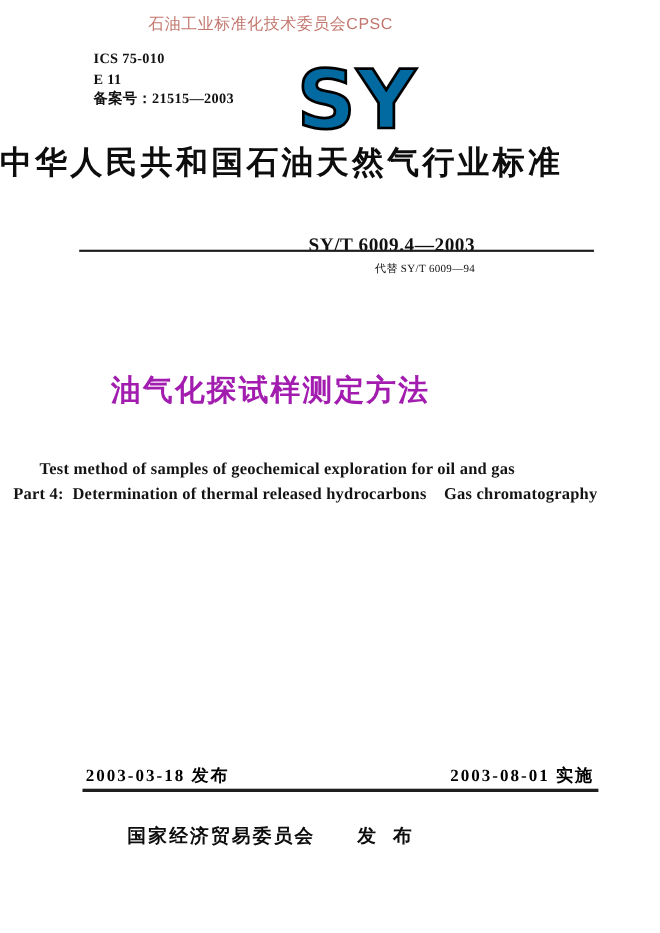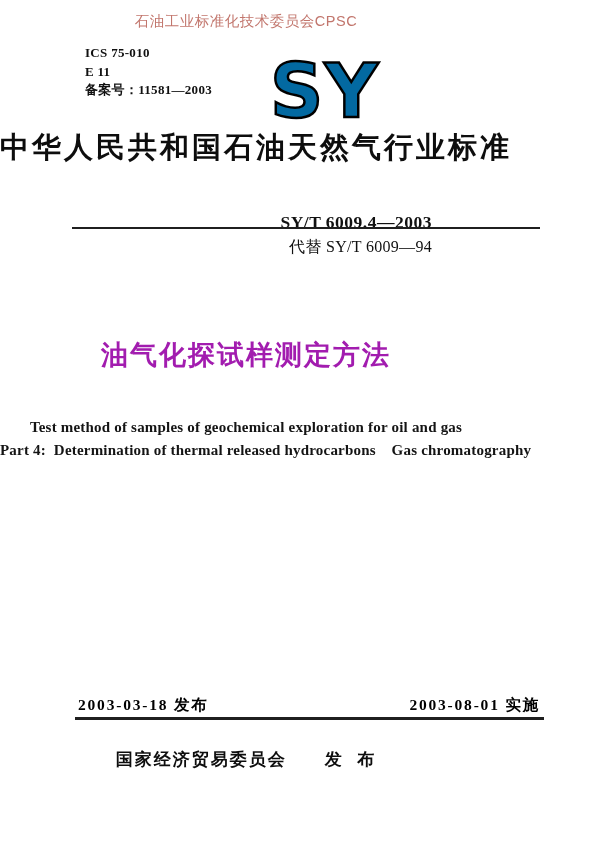--- a/index.html
+++ b/index.html
@@ -64,21 +64,21 @@
     font-family: "Liberation Serif", serif;
   }
   .std-no {
     font-size: 17.5px;
     font-weight: bold;
     letter-spacing: 0.5px;
     margin-top: 32px;
   }
   .replaces {
     margin-top: 4px;
-    font-size: 16px;
+    font-size: 10px;
     letter-spacing: 0.3px;
   }
 
   .rule { position: absolute; background: #1f1f1f; }
   .rule-top { top: 227px; left: 72px; width: 468px; height: 2px; }
   .rule-bottom { top: 717px; left: 75px; width: 469px; height: 2.5px; }
 
   
   .cn-title-1, .cn-title-2 {
     position: absolute; left: 0; right: 0;
@@ -95,20 +95,21 @@
   
   .en-title-1, .en-title-2 {
     position: absolute; left: 0; right: 0;
     text-align: center;
     font-family: "Liberation Serif", serif;
     font-weight: bold;
     font-size: 15px;
     letter-spacing: 0.2px;
     color: #141414;
     white-space: pre;
+    padding-left: 12px;
   }
   .en-title-1 { top: 419px; }
   .en-title-2 { top: 442px; }
 
   
   .dates-row {
     position: absolute; top: 695px; left: 78px; width: 462px;
     display: flex;
     justify-content: space-between;
     font-family: "Liberation Serif", "Liberation Sans", serif;
@@ -135,21 +136,21 @@
 </head>
 <body>
 
 <div class="page">
 
   <div class="watermark">石油工业标准化技术委员会CPSC</div>
 
   <div class="meta">
     <div>ICS 75-010</div>
     <div>E 11</div>
-    <div>备案号：11581—2003</div>
+    <div>备案号：21515—2003</div>
   </div>
 
   <div class="sy-logo">SY</div>
 
   <div class="std-category">中华人民共和国石油天然气行业标准</div>
 
   <div class="std-no-block">
     <div class="std-no">SY/T 6009.4—2003</div>
     <div class="replaces">代替 SY/T 6009—94</div>
   </div>

